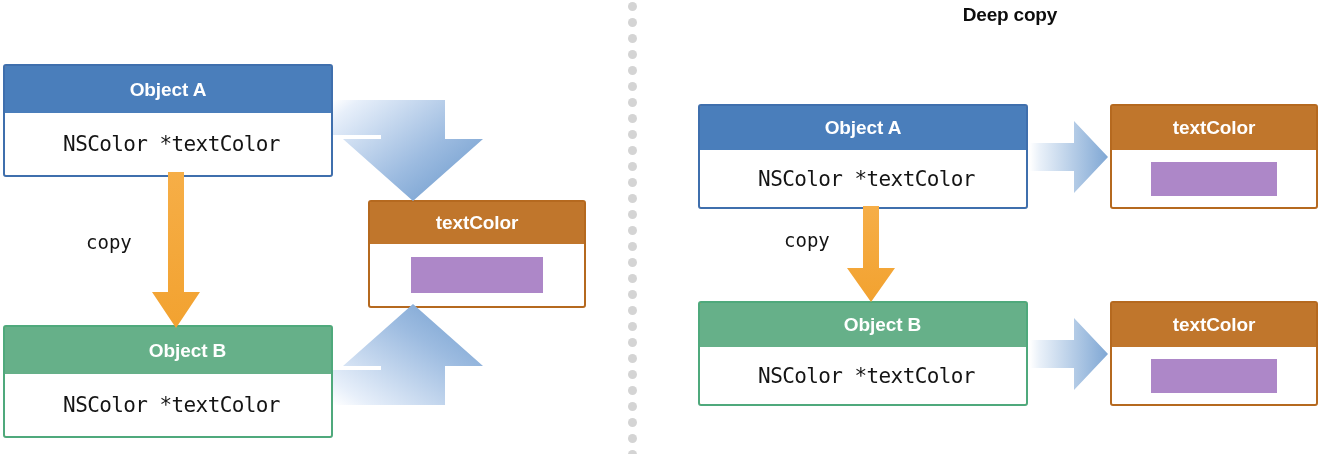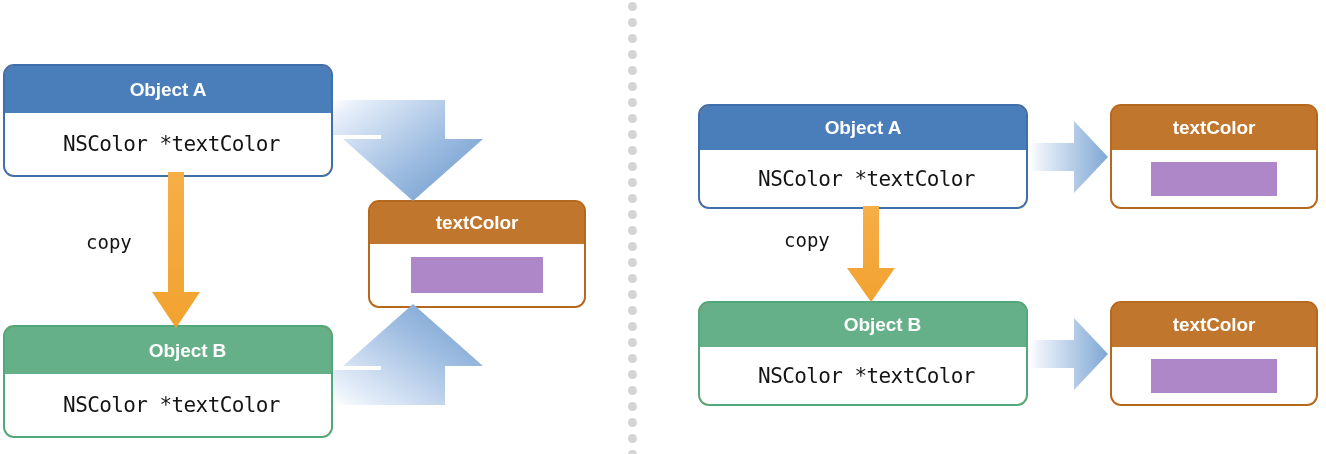--- a/index.html
+++ b/index.html
@@ -27,21 +27,21 @@
     color: #0d0d0d;
     letter-spacing: -0.2px;
     white-space: nowrap;
     text-align: center;
   }
 
   
   .node {
     position: absolute;
     box-sizing: border-box;
-    border-radius: 11px;
+    border-radius: 3px;
     border: 2px solid #3f6fad;
     background: #f97316;
     overflow: hidden;
     display: flex;
     flex-direction: column;
   }
   .node .node-header {
     box-sizing: border-box;
     width: 100%;
     background: #4a7ebb;
@@ -195,20 +195,21 @@
     <div class="dot"></div>
     <div class="dot"></div>
     <div class="dot"></div>
     <div class="dot"></div>
     <div class="dot"></div>
     <div class="dot"></div>
     <div class="dot"></div>
     <div class="dot"></div>
   </div>
 
+  <div class="panel-title" style="left:820px; top:4px; width:380px;">Deep copy</div>
 
   <div class="node blue" style="left:698px; top:104px; width:330px; height:105px;">
     <div class="node-header" style="height:44px;">Object A</div>
     <div class="node-body">
       <span class="node-body-text">NSColor *textColor</span>
     </div>
   </div>
 
   <div class="node green" style="left:698px; top:301px; width:330px; height:105px;">
     <div class="node-header" style="height:44px;">Object B</div>

